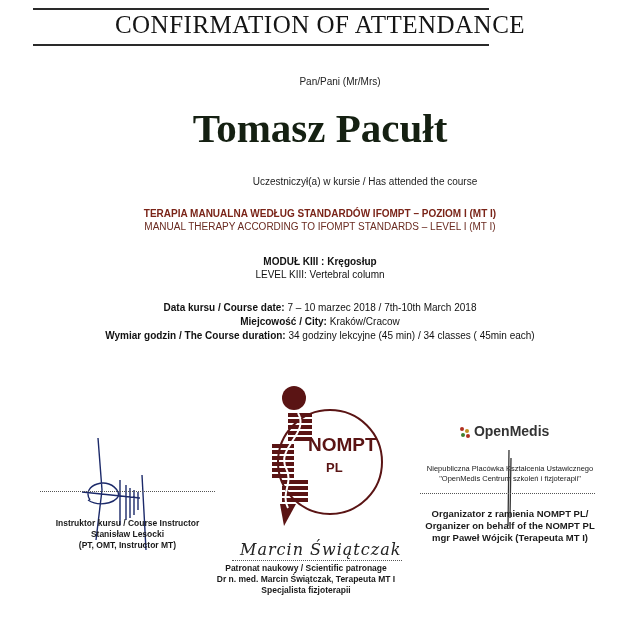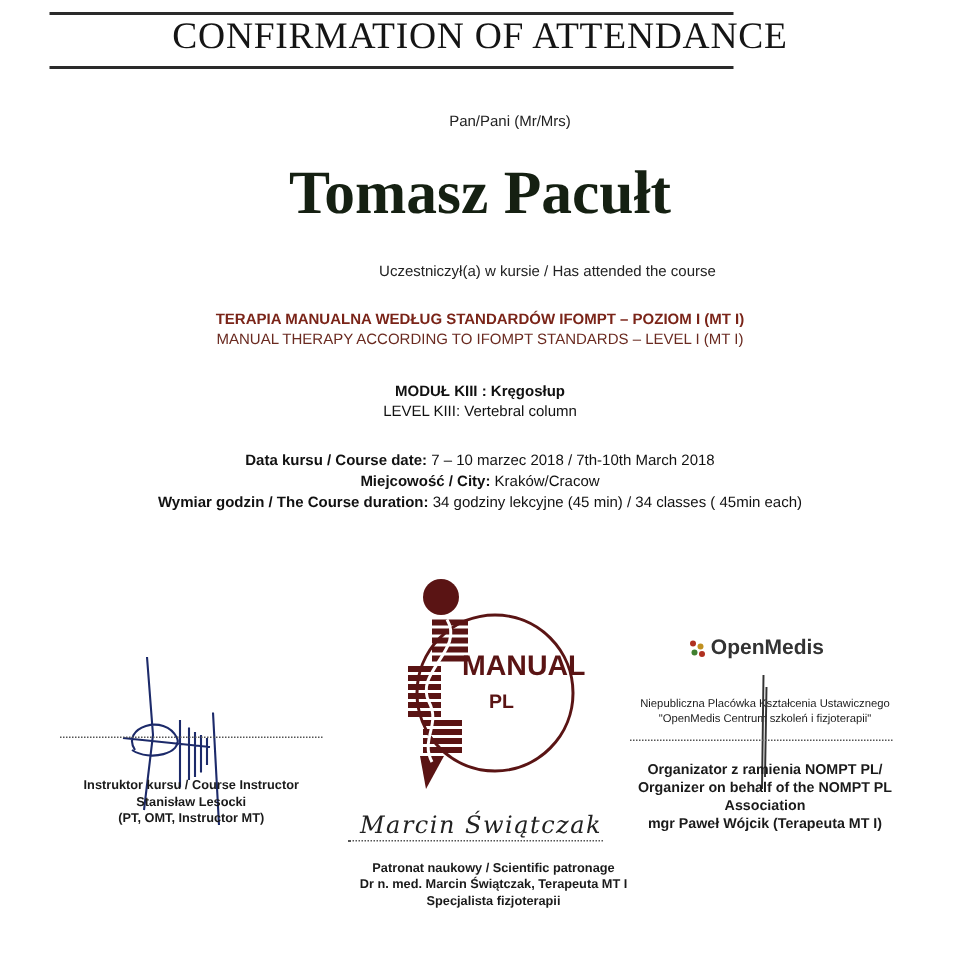--- a/index.html
+++ b/index.html
@@ -73,21 +73,21 @@
       <rect x="10" y="90" width="22" height="4"></rect>
       <rect x="10" y="96" width="22" height="4"></rect>
       <rect x="20" y="102" width="26" height="4"></rect>
       <rect x="20" y="108" width="26" height="4"></rect>
       <rect x="20" y="114" width="26" height="4"></rect>
       <rect x="20" y="120" width="26" height="4"></rect>
       <polygon points="18,126 34,126 22,148"></polygon>
     </g>
     <path d="M36,35 C48,55 14,70 24,90 C32,105 18,115 26,130" stroke="#ffffff" stroke-width="2" fill="none"></path>
   </svg>
-  <div class="abs" style="left:46px; top:56px; font-size:19px; font-weight:bold; color:#5a1414;">MANUAL</div>
+  <div class="abs" style="left:46px; top:56px; font-size:19px; font-weight:bold; color:#5a1414;">NOMPT</div>
   <div class="abs" style="left:64px; top:82px; font-size:13px; font-weight:bold; color:#5a1414;">PL</div>
 </div>
 
 <svg class="abs" style="left:80px; top:430px;" width="80" height="130">
   <path d="M18,8 L22,60 L16,110 M10,70 C0,55 30,45 38,62 C42,72 20,78 8,70 M2,62 L60,68 M40,50 L40,95 M46,55 L46,90 M50,58 L50,88 M54,60 L54,85 M58,62 L58,80 M62,45 L66,120" stroke="#1c2a6a" stroke-width="1.4" fill="none"></path>
 </svg>
 <div class="sig-line" style="left:40px; top:491px; width:175px;"></div>
 <div class="sig-text" style="left:40px; top:518px; width:175px;">
   <div>Instruktor kursu / Course Instructor</div>
   <div>Stanisław Lesocki</div>
@@ -107,23 +107,22 @@
   <div>Niepubliczna Placówka Kształcenia Ustawicznego</div>
   <div>"OpenMedis Centrum szkoleń i fizjoterapii"</div>
 </div>
 <svg class="abs" style="left:505px; top:448px;" width="10" height="80">
   <path d="M4,2 L3,78 M6,10 L5,70" stroke="#333" stroke-width="1.3" fill="none"></path>
 </svg>
 <div class="sig-line" style="left:420px; top:493px; width:175px;"></div>
 <div class="sig-text org-big" style="left:405px; top:496px; width:210px;margin-top:12px;">
   <div>Organizator z ramienia NOMPT PL/</div>
   <div>Organizer on behalf of the NOMPT PL</div>
-  <div>Association</div>
   <div>mgr Paweł Wójcik (Terapeuta MT I)</div>
 </div>
 
 <div class="abs" style="left:240px; top:540px; font-family:'DejaVu Serif', serif; font-style:italic; font-size:16px; color:#222; letter-spacing:1px;">Marcin Świątczak</div>
 <div class="sig-line" style="left:232px; top:560px; width:170px;"></div>
-<div class="sig-text" style="left:219px; top:563px; width:220px; font-size:8.5px;margin-top:10px;">
+<div class="sig-text" style="left:196px; top:563px; width:220px; font-size:8.5px;">
   <div>Patronat naukowy / Scientific patronage</div>
   <div>Dr n. med. Marcin Świątczak, Terapeuta MT I</div>
   <div>Specjalista fizjoterapii</div>
 </div>
 
 </body></html>

